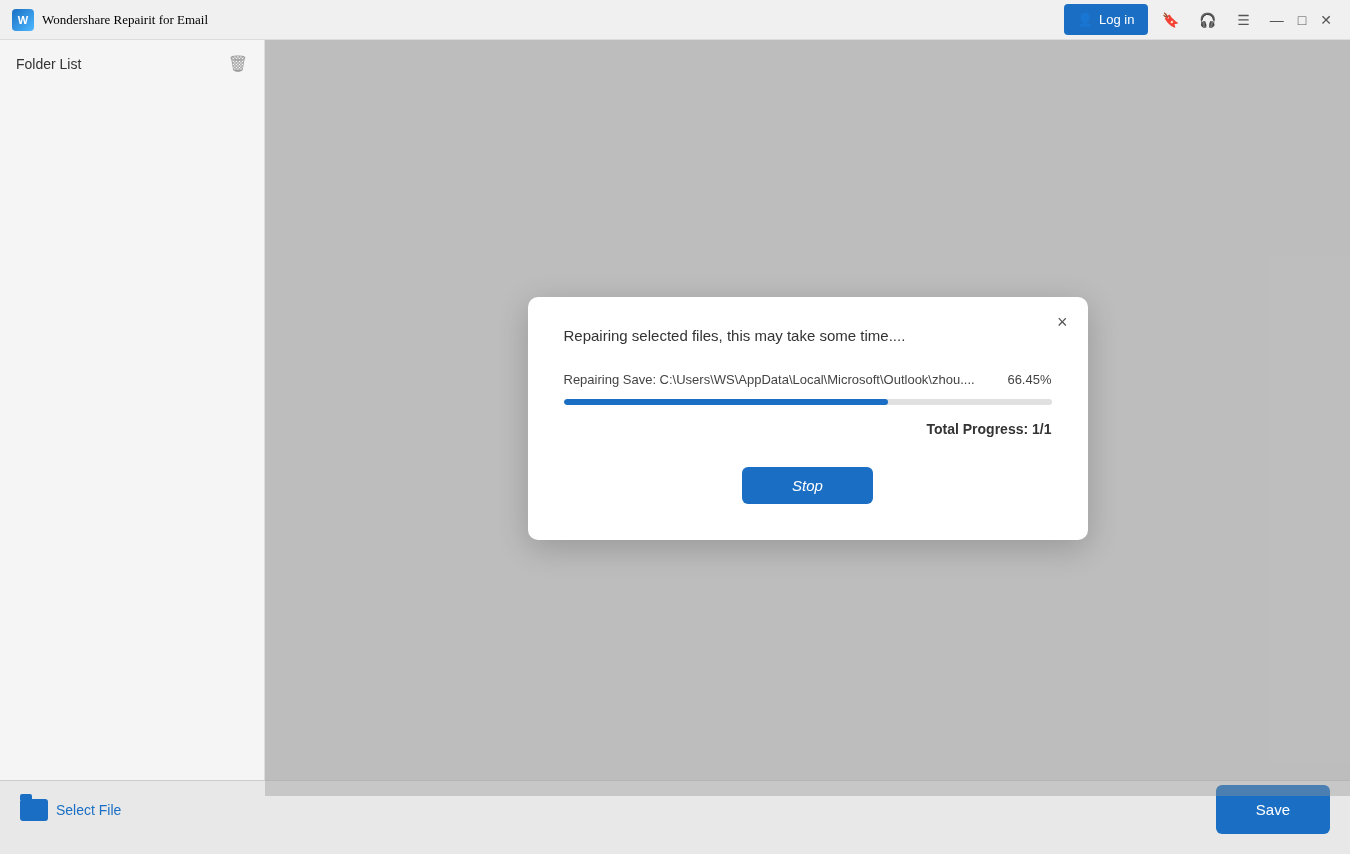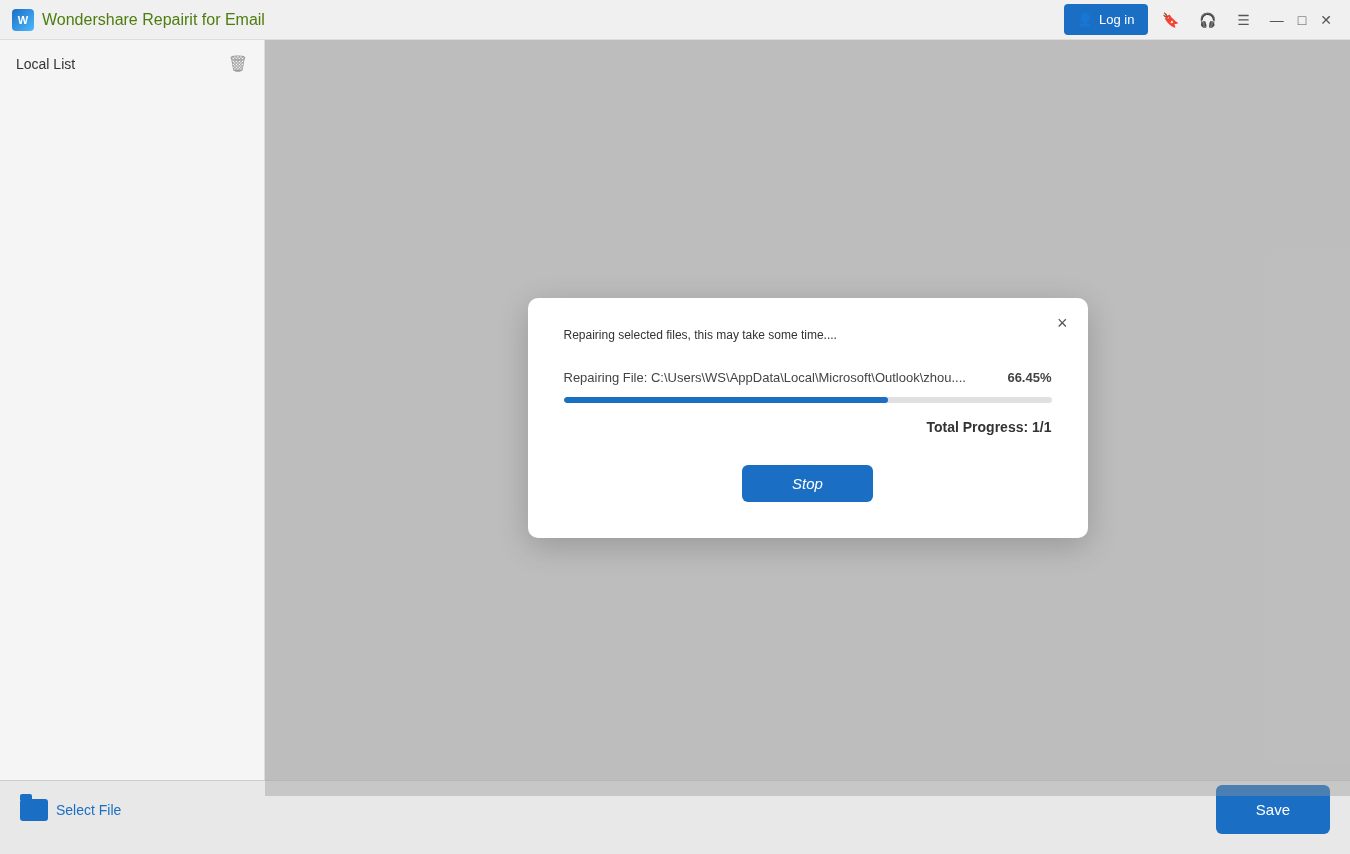--- a/index.html
+++ b/index.html
@@ -36,22 +36,23 @@
       background: linear-gradient(135deg, #1a6fc4, #4db8ff);
       border-radius: 4px;
       display: flex;
       align-items: center;
       justify-content: center;
       color: white;
       font-size: 11px;
       font-weight: bold;
     }
     .title-bar-title {
-      font-size: 16px;
-      color: #4d7c0f;
+      font-size: 13px;
+      color: #000000;
+      font-family: Liberation Serif, serif;
     }
     .title-bar-right {
       display: flex;
       align-items: center;
       gap: 8px;
     }
     .login-btn {
       background: #1a6fc4;
       color: white;
       border: none;
@@ -206,40 +207,40 @@
       border: none;
       font-size: 18px;
       cursor: pointer;
       color: #555;
       line-height: 1;
       padding: 2px 4px;
       border-radius: 3px;
     }
 
     .dialog-message {
-      font-size: 12px;
+      font-size: 15px;
       color: #333;
       margin-bottom: 28px;
     }
 
     .file-row {
       display: flex;
       align-items: center;
       justify-content: space-between;
       margin-bottom: 12px;
     }
     .file-label {
       font-size: 13px;
       color: #444;
       flex: 1;
     }
     .file-percent {
       font-size: 13px;
       color: #444;
-      font-weight: 700;
+      font-weight: 400;
       margin-left: 12px;
     }
 
     .progress-bar-bg {
       width: 100%;
       height: 6px;
       background: #e0e0e0;
       border-radius: 3px;
       margin-bottom: 16px;
       overflow: hidden;
@@ -296,35 +297,35 @@
       <button class="title-bar-icon-btn">□</button>
       <button class="title-bar-icon-btn close">✕</button>
     </div>
   </div>
 </div>
 
 <div class="main-layout">
 
   <div class="sidebar">
     <div class="sidebar-header">
-      <span class="sidebar-title">Local List</span>
+      <span class="sidebar-title">Folder List</span>
       <span class="trash-icon">🗑</span>
     </div>
   </div>
 
   <div class="main-content">
 
     <div class="overlay">
       <div class="dialog">
         <button class="dialog-close">×</button>
 
         <p class="dialog-message">Repairing selected files, this may take some time....</p>
 
         <div class="file-row">
-          <span class="file-label">Repairing File: C:\Users\WS\AppData\Local\Microsoft\Outlook\zhou....</span>
+          <span class="file-label">Repairing Save: C:\Users\WS\AppData\Local\Microsoft\Outlook\zhou....</span>
           <span class="file-percent">66.45%</span>
         </div>
 
         <div class="progress-bar-bg">
           <div class="progress-bar-fill" style="width: 66.45%"></div>
         </div>
 
         <div class="total-progress">Total Progress: 1/1</div>
 
         <div class="dialog-footer">

